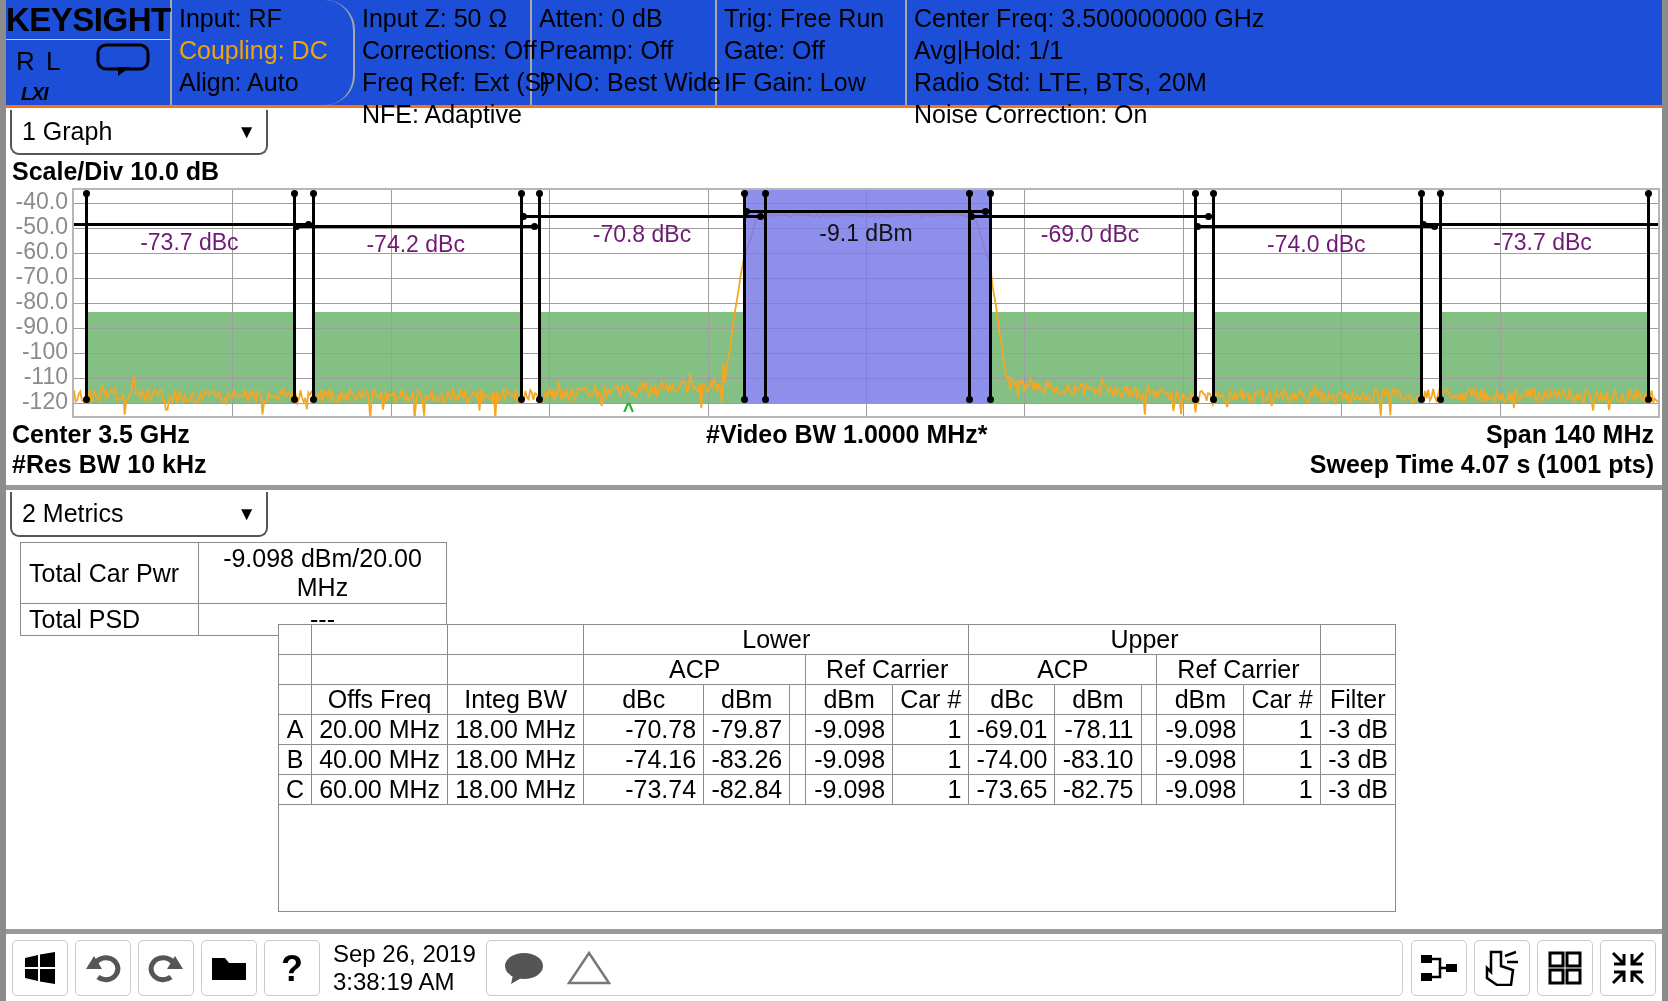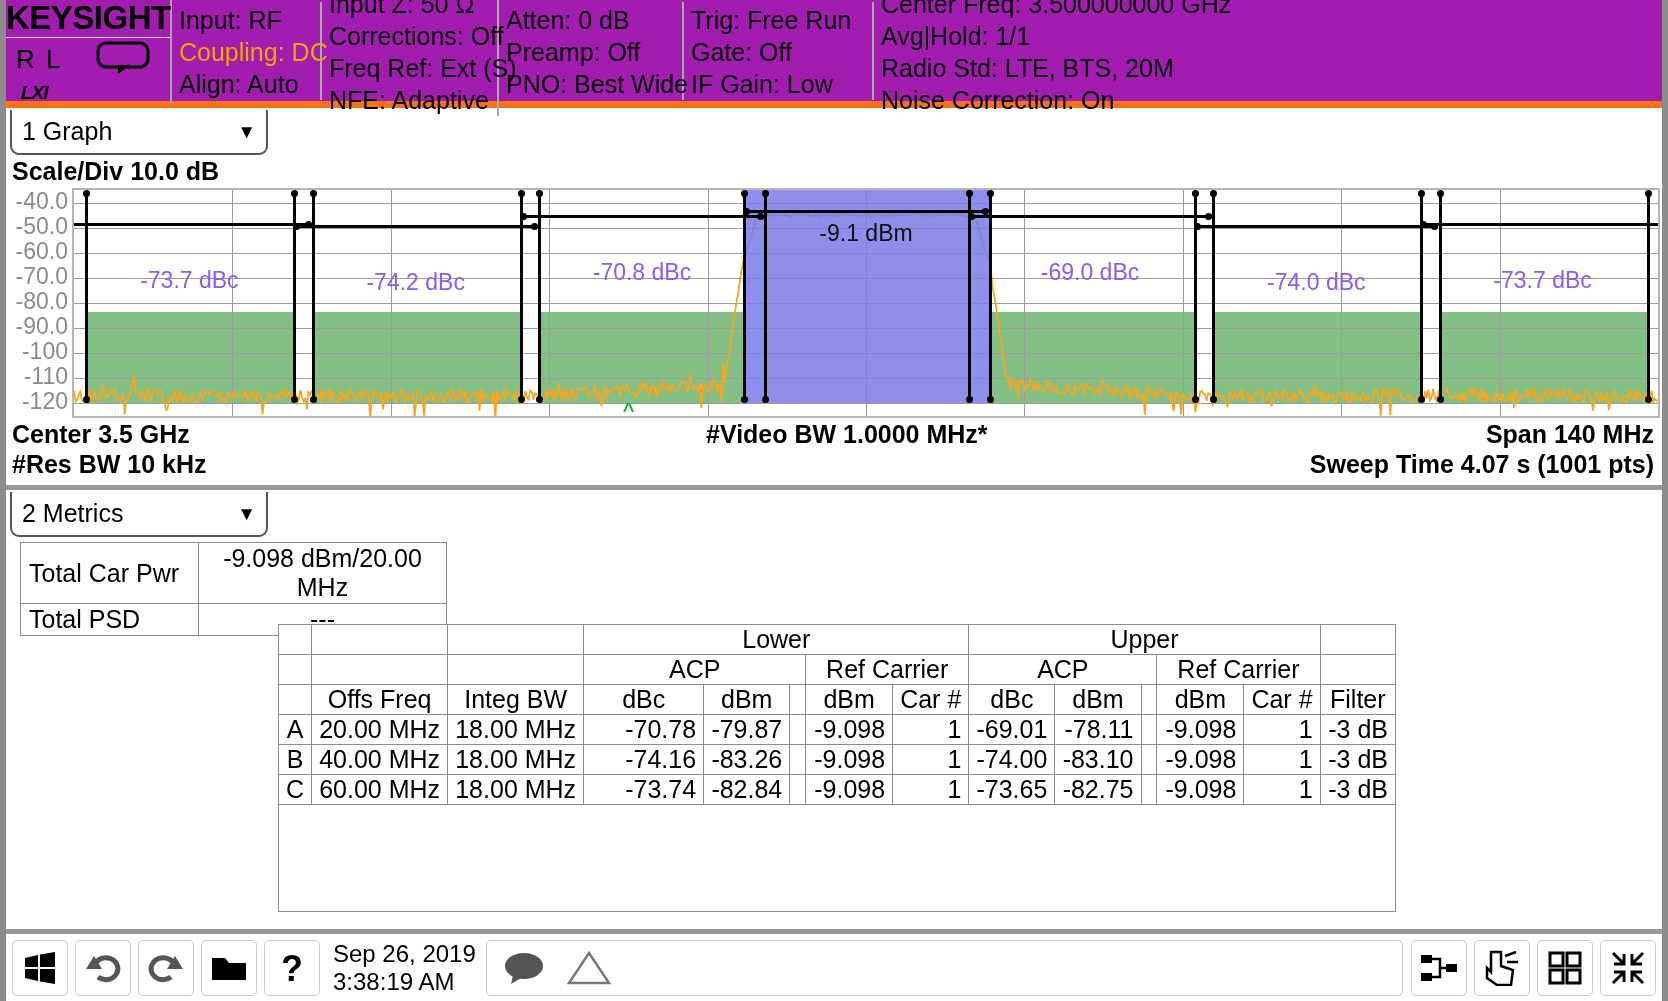--- a/index.html
+++ b/index.html
@@ -16,23 +16,22 @@
     overflow: hidden;
     border-left: 6px solid #8c8c8c;
     border-right: 6px solid #8c8c8c;
   }
 
   
   .statusbar {
     display: flex;
     width: 100%;
     height: 108px;
-    border-bottom: 7px solid #f97316;
-    background: #a21caf;
-    align-items: center;
+    border-bottom: 3px solid #f97316;
+    background: #1d4ed8;
   }
   .sb-cell {
     border-right: 2px solid #a8a8a8;
     padding: 2px 7px 0 7px;
     display: flex;
     flex-direction: column;
     justify-content: flex-start;
   }
   .sb-cell .line {
     font-size: 25px;
@@ -69,21 +68,21 @@
   .rl-txt { font-size: 26px; letter-spacing: 2px; }
   .bubble-icon { margin-left: 34px; }
   .lxi {
     font-size: 19px;
     font-style: italic;
     font-weight: bold;
     padding-left: 15px;
     letter-spacing: -1px;
   }
 
-  .c-input  { width: 150px; }
+  .c-input  { width: 183px; border-radius: 30px; }
   .c-z      { width: 177px; }
   .c-atten  { width: 185px; }
   .c-trig   { width: 190px; }
   .c-center { flex: 1; border-right: none; }
 
   
   .panel-tab-row { position: relative; height: 48px; }
   .panel-tab {
     position: absolute;
     left: 4px; top: 2px;
@@ -175,24 +174,23 @@
   }
   .span-arrow::before, .span-arrow::after {
     content:''; position:absolute; top:-2px;
     width: 7px; height: 7px; background:#000; border-radius:50%;
   }
   .span-arrow::before { left: 0; }
   .span-arrow::after  { right: 0; }
   .dbc-label {
     position: absolute;
     font-size: 23px;
-    color: #8b5cf6;
+    color: #701a75;
     transform: translateX(-50%);
     white-space: nowrap;
-    margin-top: 38px;
   }
   .carrier-label {
     position: absolute;
     font-size: 23px;
     color: #111;
     transform: translateX(-50%);
     white-space: nowrap;
   }
   .green-caret {
     position: absolute;

